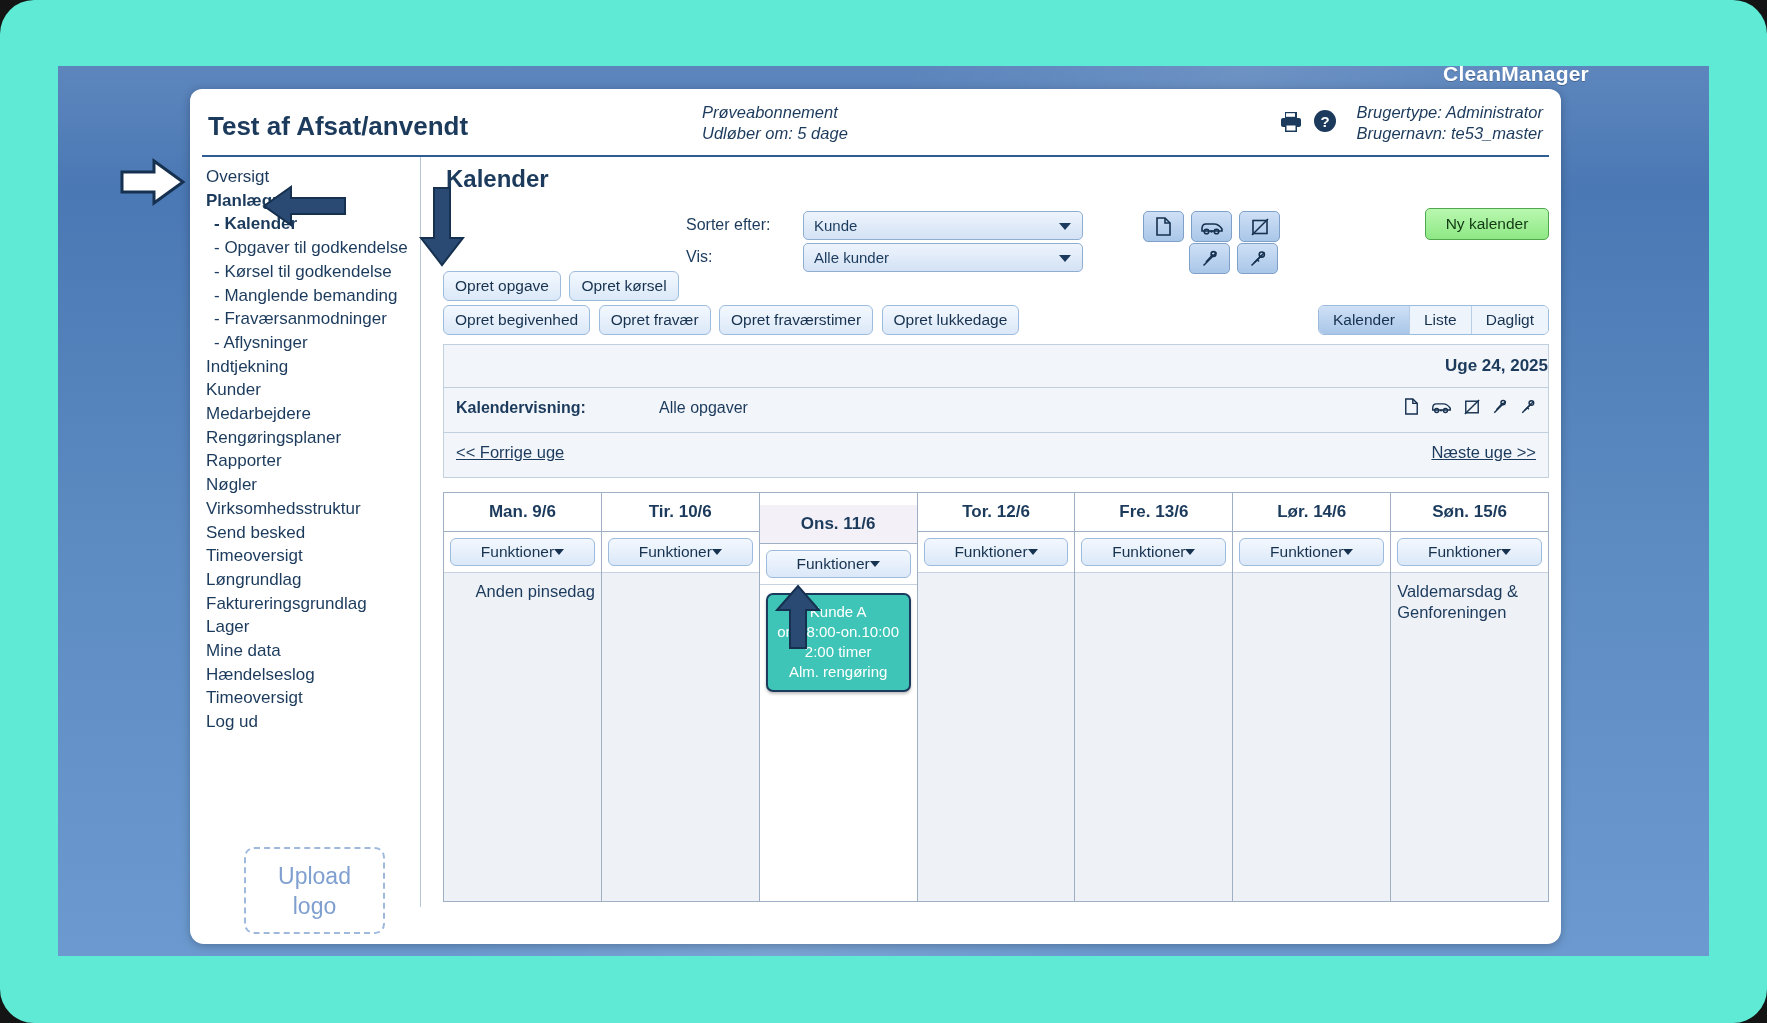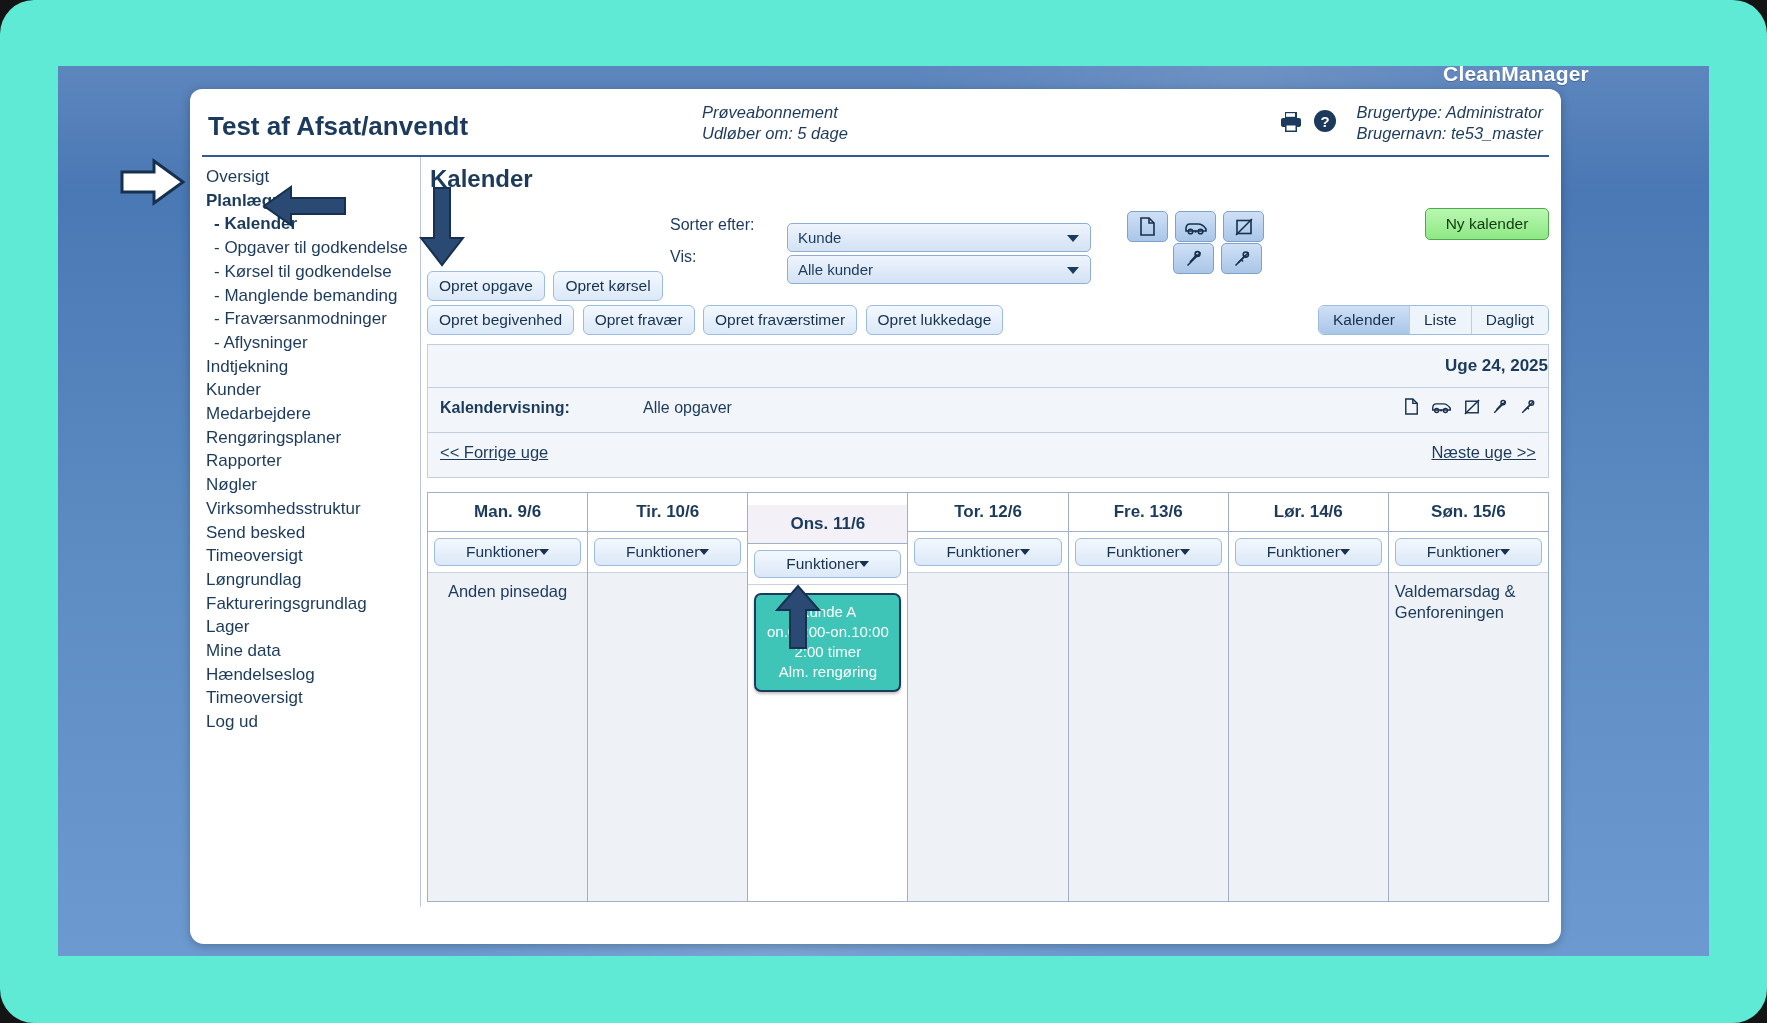--- a/index.html
+++ b/index.html
@@ -59,30 +59,30 @@
   .nav-item.bold{font-weight:bold;}
   .nav-item.sub{padding-left:10px;}
   .upload-logo{
     position:absolute;left:42px;top:690px;width:137px;height:83px;
     border:2px dashed #9fb9dd;border-radius:10px;
     display:flex;flex-direction:column;align-items:center;justify-content:center;
     color:#7e9fcf;font-size:23px;line-height:30px;cursor:pointer;
   }
 
   
-  #main{position:absolute;left:237px;top:0;right:12px;}
+  #main{position:absolute;left:253px;top:0;right:12px;}
   .page-title{font-size:24px;font-weight:bold;color:#1b3a5c;margin:8px 0 12px 3px;}
 
   .ctrl-row{position:relative;height:70px;}
   .lbl{position:absolute;font-size:16px;color:#1b3a5c;}
   .sel{
-    position:absolute;width:304px;height:29px;border:1px solid #8fadd0;border-radius:5px;
+    position:absolute;width:280px;height:29px;border:1px solid #8fadd0;border-radius:5px;
     background:linear-gradient(180deg,#eef4fc 0%,#d3e2f5 100%);
     font-size:15px;color:#1b3a5c;padding:6px 10px;box-sizing:border-box;
-    display:flex;align-items:center;cursor:pointer;margin-top:12px;
+    display:flex;align-items:center;cursor:pointer;
   }
   .sel .caret{position:absolute;right:11px;top:11px;width:0;height:0;
     border-left:6px solid transparent;border-right:6px solid transparent;border-top:7px solid #1b3a5c;}
   .iconbtn{
     width:39px;height:29px;border:1px solid #7ea0c9;border-radius:5px;
     background:linear-gradient(180deg,#cfe0f6 0%,#a9c6e8 100%);
     display:flex;align-items:center;justify-content:center;cursor:pointer;
   }
   .iconbtn svg{display:block;}
   .btn-green{
@@ -132,21 +132,21 @@
   .fnrow{padding:6px 6px;border-bottom:1px solid #c6d2e0;background:#ffffff;}
   .fnbtn{
     width:100%;height:28px;box-sizing:border-box;
     border:1px solid #9dbbdd;border-radius:6px;
     background:linear-gradient(180deg,#f3f8fe 0%,#dbe8f8 100%);
     font-size:15.5px;color:#16324f;cursor:pointer;
     display:flex;align-items:center;justify-content:center;gap:0;
   }
   .fnbtn .caret{width:0;height:0;border-left:5px solid transparent;border-right:5px solid transparent;border-top:6px solid #16324f;}
   .daybody{flex:1;background:#eef1f6;padding:8px 6px;min-height:300px;}
-  .holiday{font-size:16.5px;color:#1b3a5c;text-align:center;line-height:21px;}
+  .holiday{font-size:16.5px;color:#1b3a5c;text-align:right;line-height:21px;}
   .col.sun .holiday{text-align:left;}
   .event{
     position:relative;
     background:#3fc5b7;border:2px solid #1b3a5c;border-radius:7px;
     color:#ffffff;text-align:center;font-size:15px;line-height:20px;
     padding:7px 4px 8px;cursor:pointer;
     box-shadow:0 2px 3px rgba(0,0,0,.25);
   }
 
   
@@ -221,20 +221,24 @@
             <div class="nav-item">Virksomhedsstruktur</div>
             <div class="nav-item">Send besked</div>
             <div class="nav-item">Timeoversigt</div>
             <div class="nav-item">Løngrundlag</div>
             <div class="nav-item">Faktureringsgrundlag</div>
             <div class="nav-item">Lager</div>
             <div class="nav-item">Mine data</div>
             <div class="nav-item">Hændelseslog</div>
             <div class="nav-item">Timeoversigt</div>
             <div class="nav-item">Log ud</div>
+          </div>
+          <div class="upload-logo">
+            <span>Upload</span>
+            <span>logo</span>
           </div>
         </div>
 
         <div id="main">
           <div class="page-title">Kalender</div>
 
           <div class="ctrl-row">
             <div class="lbl" style="left:243px;top:11px;">Sorter efter:</div>
             <div class="sel" style="left:360px;top:6px;">
               <span>Kunde</span>

